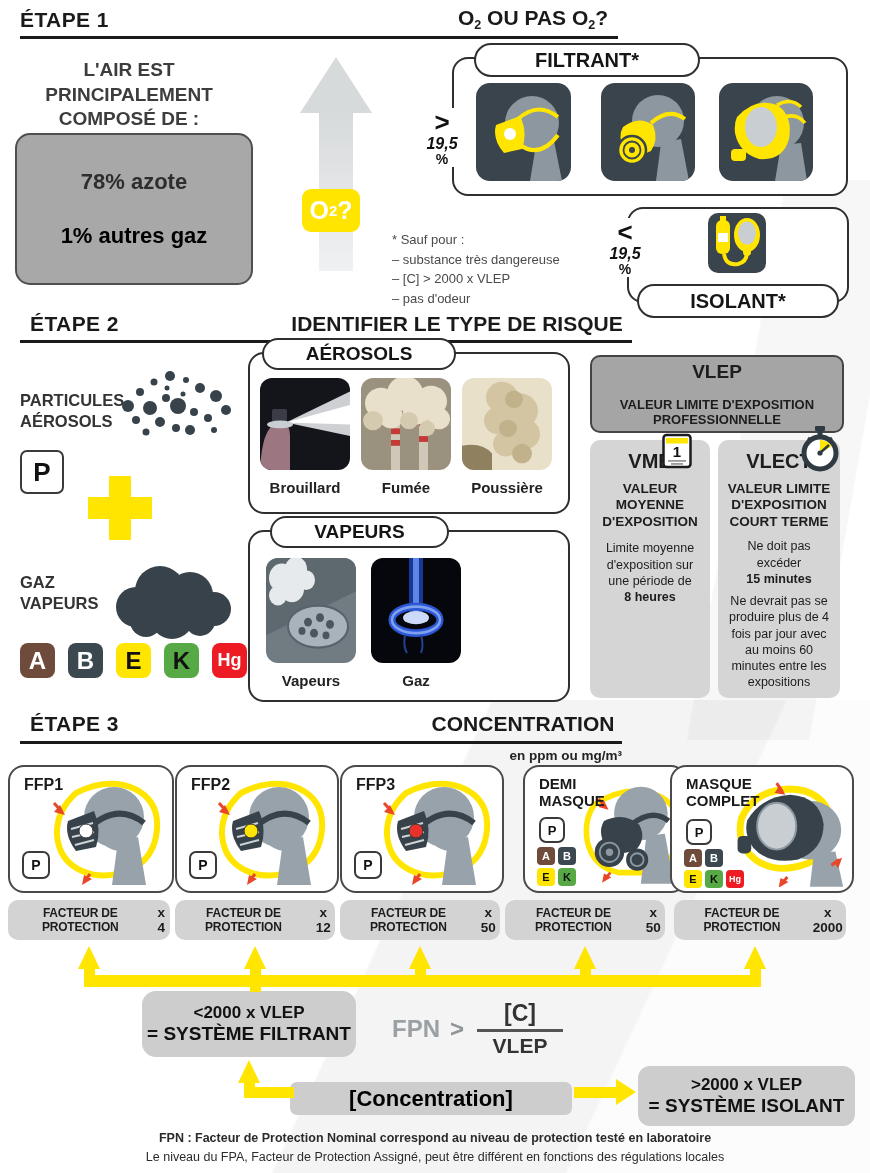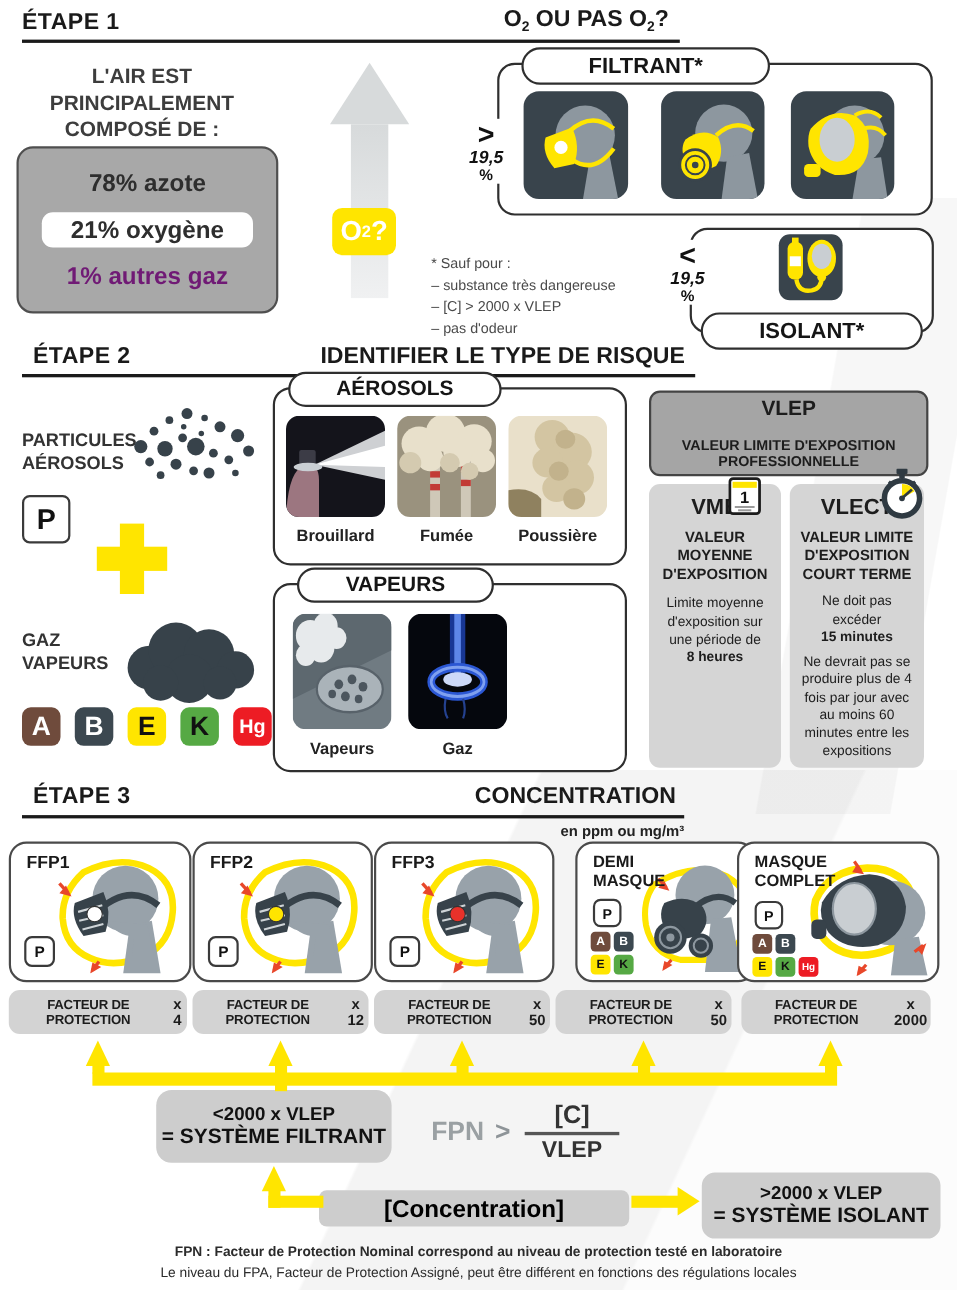--- a/index.html
+++ b/index.html
@@ -64,22 +64,21 @@
   <div class="sec-title" style="left:427px;top:6px;width:212px">
     <span>O</span><span class="sub">2</span><span> OU PAS O</span><span class="sub">2</span><span>?</span>
   </div>
   <div class="rule" style="left:20px;top:36px;width:598px"></div>
 
   <div class="abs" style="left:18px;top:58px;width:222px;text-align:center;font-size:19px;font-weight:800;color:#3d3d3d;line-height:1.3">L'AIR EST PRINCIPALEMENT COMPOSÉ DE :</div>
 
   <div class="abs" style="left:15px;top:133px;width:238px;height:152px;background:#a8a8a8;border:2.5px solid #4f4f4f;border-radius:15px;
               display:flex;flex-direction:column;align-items:center;justify-content:space-evenly;padding:6px 0;box-sizing:border-box">
     <div style="font-size:22px;font-weight:800;color:#2e2e2e">78% azote</div>
-    <div style="background:#fff;border-radius:10px;padding:3px 26px;font-size:22px;font-weight:800;color:#2e2e2e">21% oxygène</div>
-    <div style="font-size:22px;font-weight:800;color:#701a75">1% autres gaz</div>
+    <div style="font-size:22px;font-weight:800;color:#000000">1% autres gaz</div>
   </div>
 
   <div class="abs" style="left:300px;top:57px;width:72px;height:215px">
     <div style="width:0;height:0;border-left:36px solid transparent;border-right:36px solid transparent;border-bottom:56px solid #d7dadb"></div>
     <div style="margin:0 auto;width:34px;height:158px;background:linear-gradient(#d7dadb,#f0f1f2)"></div>
   </div>
   <div class="abs" style="left:302px;top:189px;width:58px;height:43px;background:#ffe500;border-radius:9px;z-index:2;
               display:flex;align-items:center;justify-content:center;font-size:25px;font-weight:800;color:#fff">
     <span>O</span>
       <span class="sub">2</span>

